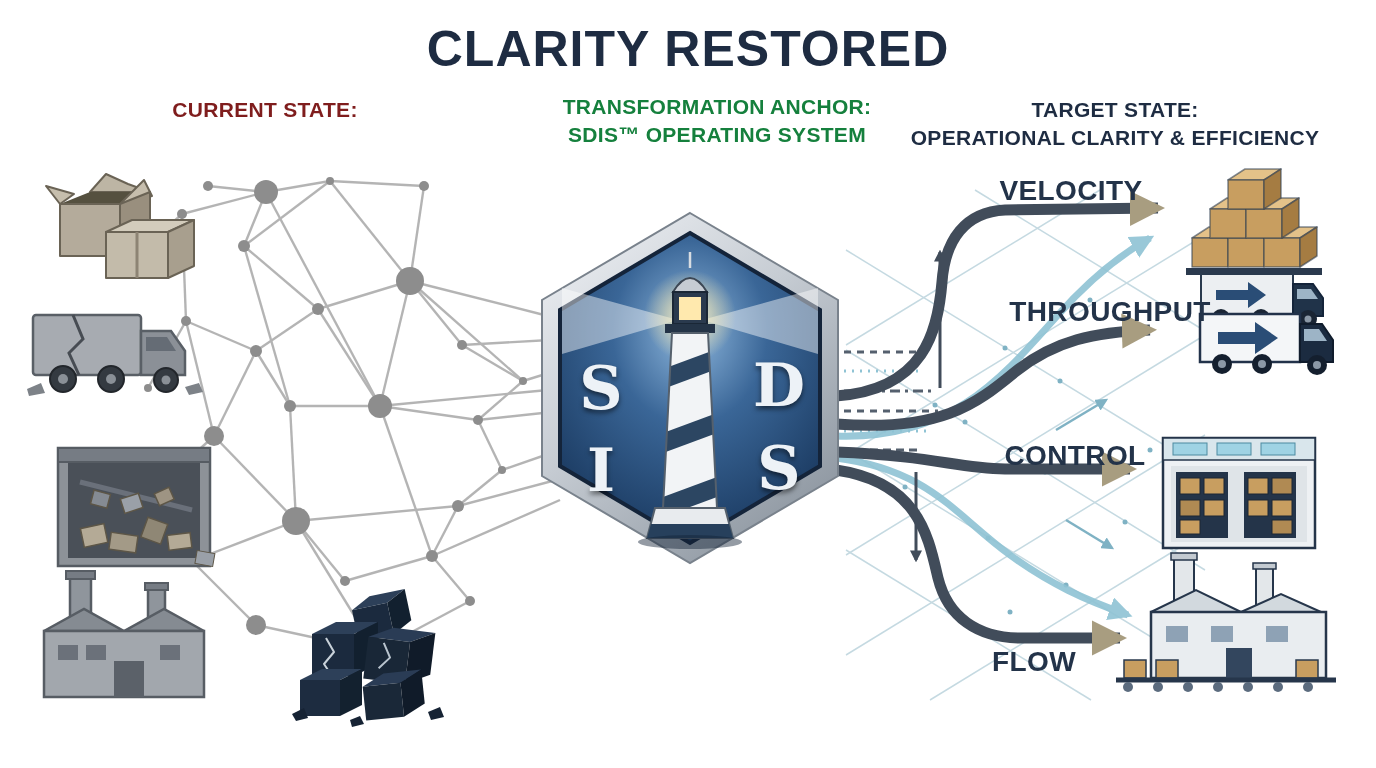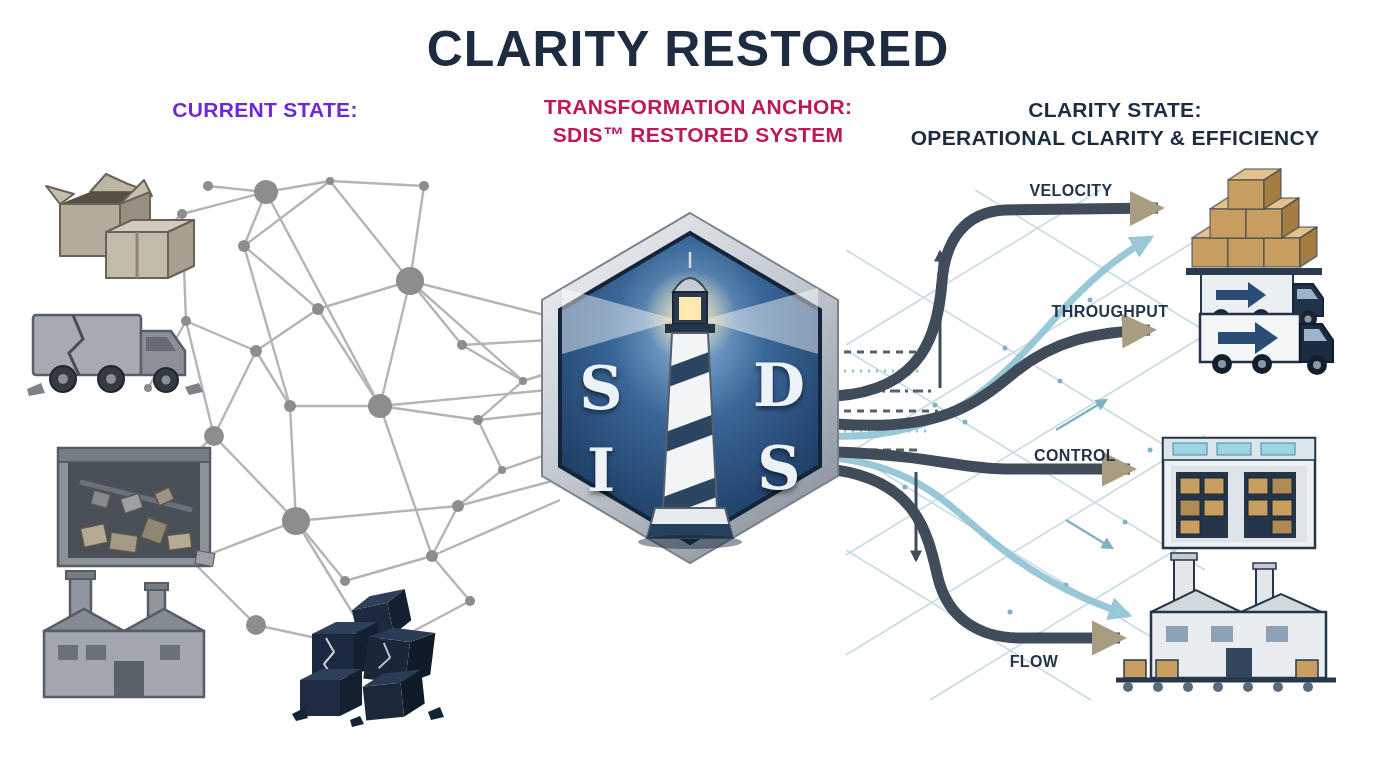--- a/index.html
+++ b/index.html
@@ -4,24 +4,24 @@
 <style>
   html,body{margin:0;padding:0;background:#ffffff;}
   .canvas{position:relative;width:1376px;height:768px;background:#ffffff;overflow:hidden;
           font-family:"Liberation Sans", sans-serif;}
   svg.scene{position:absolute;left:0;top:0;}
   .title{position:absolute;left:50%;top:20px;transform:translateX(-50%);margin:0;
          font-size:50px;font-weight:800;color:#1e2c42;letter-spacing:1px;white-space:nowrap;z-index:2;}
   .col-header{position:absolute;text-align:center;font-weight:700;font-size:21px;line-height:1.32;
               letter-spacing:.3px;z-index:2;}
   .col-header span{display:block;}
-  .col-header.left{left:55px;width:420px;top:96px;color:#6d28d9;}
-  .col-header.center{left:508px;width:380px;top:93px;color:#be185d;}
+  .col-header.left{left:55px;width:420px;top:96px;color:#7f1d1d;}
+  .col-header.center{left:527px;width:380px;top:93px;color:#15803d;}
   .col-header.right{left:885px;width:460px;top:96px;color:#1e2c42;}
-  .flow-label{position:absolute;transform:translate(-50%,-50%);font-weight:700;font-size:16px;
+  .flow-label{position:absolute;transform:translate(-50%,-50%);font-weight:700;font-size:28px;
               color:#233349;letter-spacing:.4px;white-space:nowrap;z-index:2;}
   .lbl-velocity{left:1071px;top:191px;}
   .lbl-throughput{left:1092px;top:312px;margin-left:18px;}
   .lbl-control{left:1075px;top:456px;}
   .lbl-flow{left:1034px;top:662px;text-align:right;}
   .badge-letter{position:absolute;transform:translate(-50%,-50%);z-index:3;
                 font-family:"DejaVu Serif", serif;font-size:60px;font-weight:700;color:#edf2f7;
                 text-shadow:0 3px 5px rgba(0,0,0,.55);}
   .bl-tl{left:601px;top:388px;}
   .bl-tr{left:779px;top:385px;}
@@ -418,24 +418,24 @@
   </g>
 </svg>
 
   <h1 class="title">CLARITY RESTORED</h1>
 
   <div class="col-header left">
     <span>CURRENT STATE:</span>
   </div>
   <div class="col-header center">
     <span>TRANSFORMATION ANCHOR:</span>
-    <span>SDIS™ RESTORED SYSTEM</span>
+    <span>SDIS™ OPERATING SYSTEM</span>
   </div>
   <div class="col-header right">
-    <span>CLARITY STATE:</span>
+    <span>TARGET STATE:</span>
     <span>OPERATIONAL CLARITY &amp; EFFICIENCY</span>
   </div>
 
   <div class="flow-label lbl-velocity">VELOCITY</div>
   <div class="flow-label lbl-throughput">THROUGHPUT</div>
   <div class="flow-label lbl-control">CONTROL</div>
   <div class="flow-label lbl-flow">FLOW</div>
 
   <div class="badge-letter bl-tl">S</div>
   <div class="badge-letter bl-tr">D</div>

